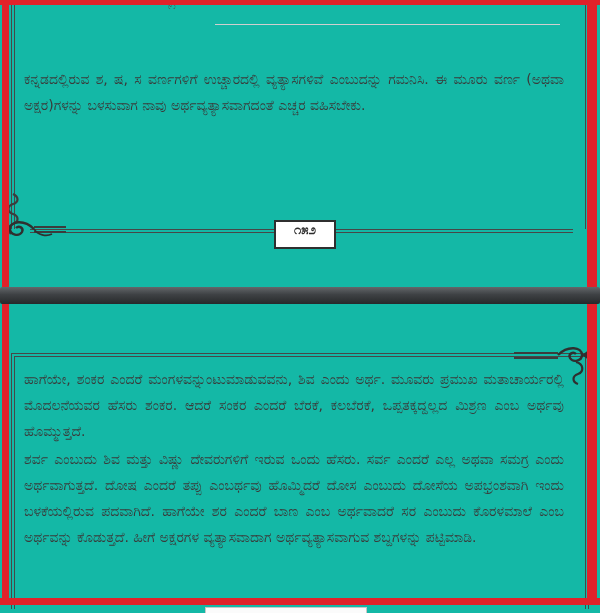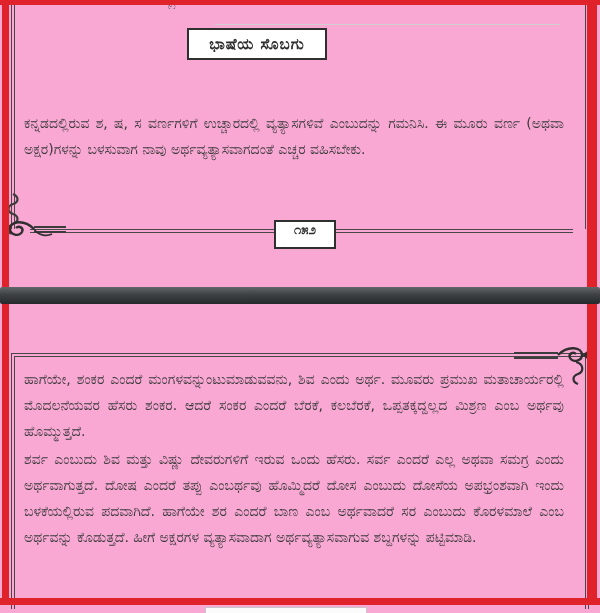--- a/index.html
+++ b/index.html
@@ -1,19 +1,19 @@
 <!DOCTYPE html>
 <html><head>
 <meta charset="utf-8">
 <style>
   html,body{margin:0;padding:0;background:#ffffff;}
   #stage{
     position:relative;
     width:600px;height:613px;
-    background:#f9a8d4;
+    background:#14b8a6;
     overflow:hidden;
     font-family:"DejaVu Sans","Liberation Sans",sans-serif;
     color:#3a3a3a;
   }
   .abs{position:absolute;}
   
   .red{background:#e0222a;}
   .red-top{left:0;top:0;width:600px;height:5px;z-index:30;}
   .red-bottom{left:0;top:598px;width:600px;height:7px;z-index:30;}
   .red-left{left:2px;top:0;width:7px;height:605px;z-index:30;}
@@ -52,21 +52,21 @@
     display:flex;align-items:center;justify-content:center;
     font-weight:bold;font-size:15px;color:#2d2d2d;
     letter-spacing:1px;z-index:5;
   }
   
   .para{
     left:24px;width:540px;
     font-size:14px;line-height:26px;text-align:justify;
     color:#3a3a3a;
   }
-  .p1a{top:66px;margin-top:44px;}
+  .p1a{top:66px;}
   .p1b{top:144px;}
   .p2a{top:366px;}
   .p2b{top:446px;}
   
   .page-badge{
     left:274px;top:220px;width:58px;height:25px;
     border:2px solid #2f2f2f;background:#fff;z-index:6;
     display:flex;align-items:flex-start;justify-content:center;
     font-size:13px;font-weight:bold;color:#2d2d2d;
   }
@@ -96,23 +96,20 @@
     <path d="M10,1 c6,3 6,8 0,10 c-6,2 -6,8 0,10 c6,2 6,8 0,10 c-5,2 -6,6 -2,10" fill="none" stroke="#3c3c3c" stroke-width="2.2"></path>
   </svg>
 
   <svg class="abs flourish fl-bl" width="64" height="34" viewBox="0 0 64 34">
     <path d="M62,15 H30" fill="none" stroke="#3c3c3c" stroke-width="2"></path>
     <path d="M62,20 H30" fill="none" stroke="#3c3c3c" stroke-width="2"></path>
     <path d="M30,17 c-10,-10 -24,-8 -24,0 c0,6 9,8 12,3 c2,-4 -3,-7 -6,-4" fill="none" stroke="#2f2f2f" stroke-width="2.4"></path>
     <path d="M30,17 c4,6 12,8 18,5" fill="none" stroke="#2f2f2f" stroke-width="1.6"></path>
   </svg>
 
-  <div class="abs title-box">
-    <span>ಭಾಷೆಯ ಸೊಬಗು</span>
-  </div>
 
   <div class="abs para p1a">ಕನ್ನಡದಲ್ಲಿರುವ ಶ, ಷ, ಸ ವರ್ಣಗಳಿಗೆ ಉಚ್ಚಾರದಲ್ಲಿ ವ್ಯತ್ಯಾಸಗಳಿವೆ ಎಂಬುದನ್ನು ಗಮನಿಸಿ. ಈ ಮೂರು ವರ್ಣ (ಅಥವಾ ಅಕ್ಷರ)ಗಳನ್ನು ಬಳಸುವಾಗ ನಾವು ಅರ್ಥವ್ಯತ್ಯಾಸವಾಗದಂತೆ ಎಚ್ಚರ ವಹಿಸಬೇಕು.</div>
 
   <div class="abs page-badge">
     <span>೧೫೨</span>
   </div>
 
   <div class="abs separator"></div>
 
   <div class="abs frame2"></div>

